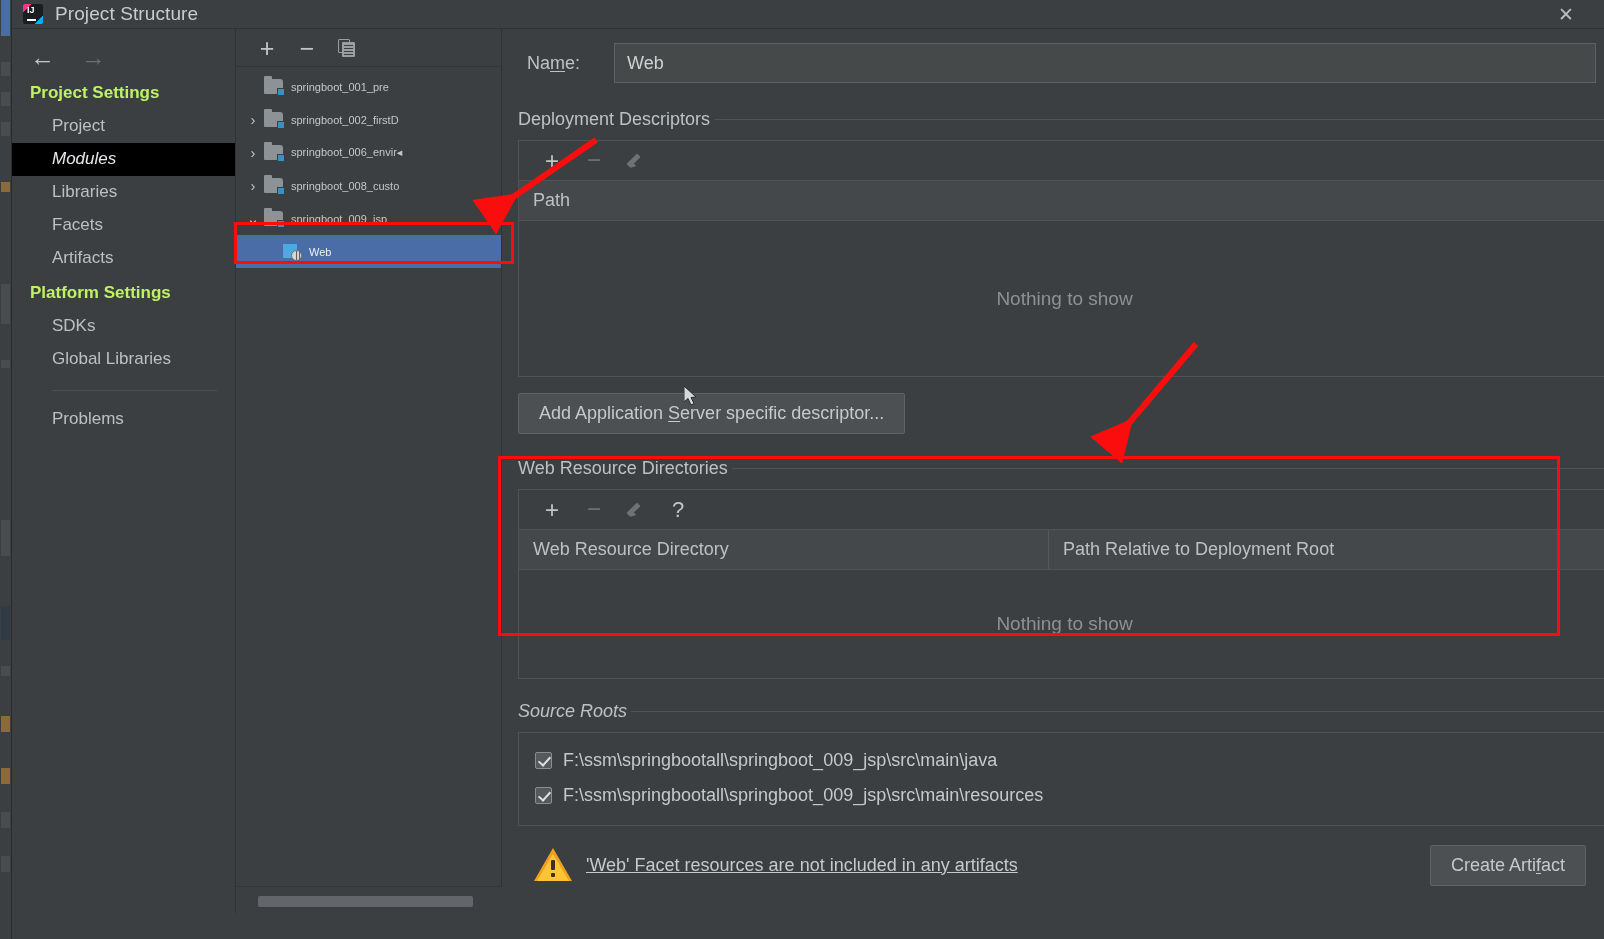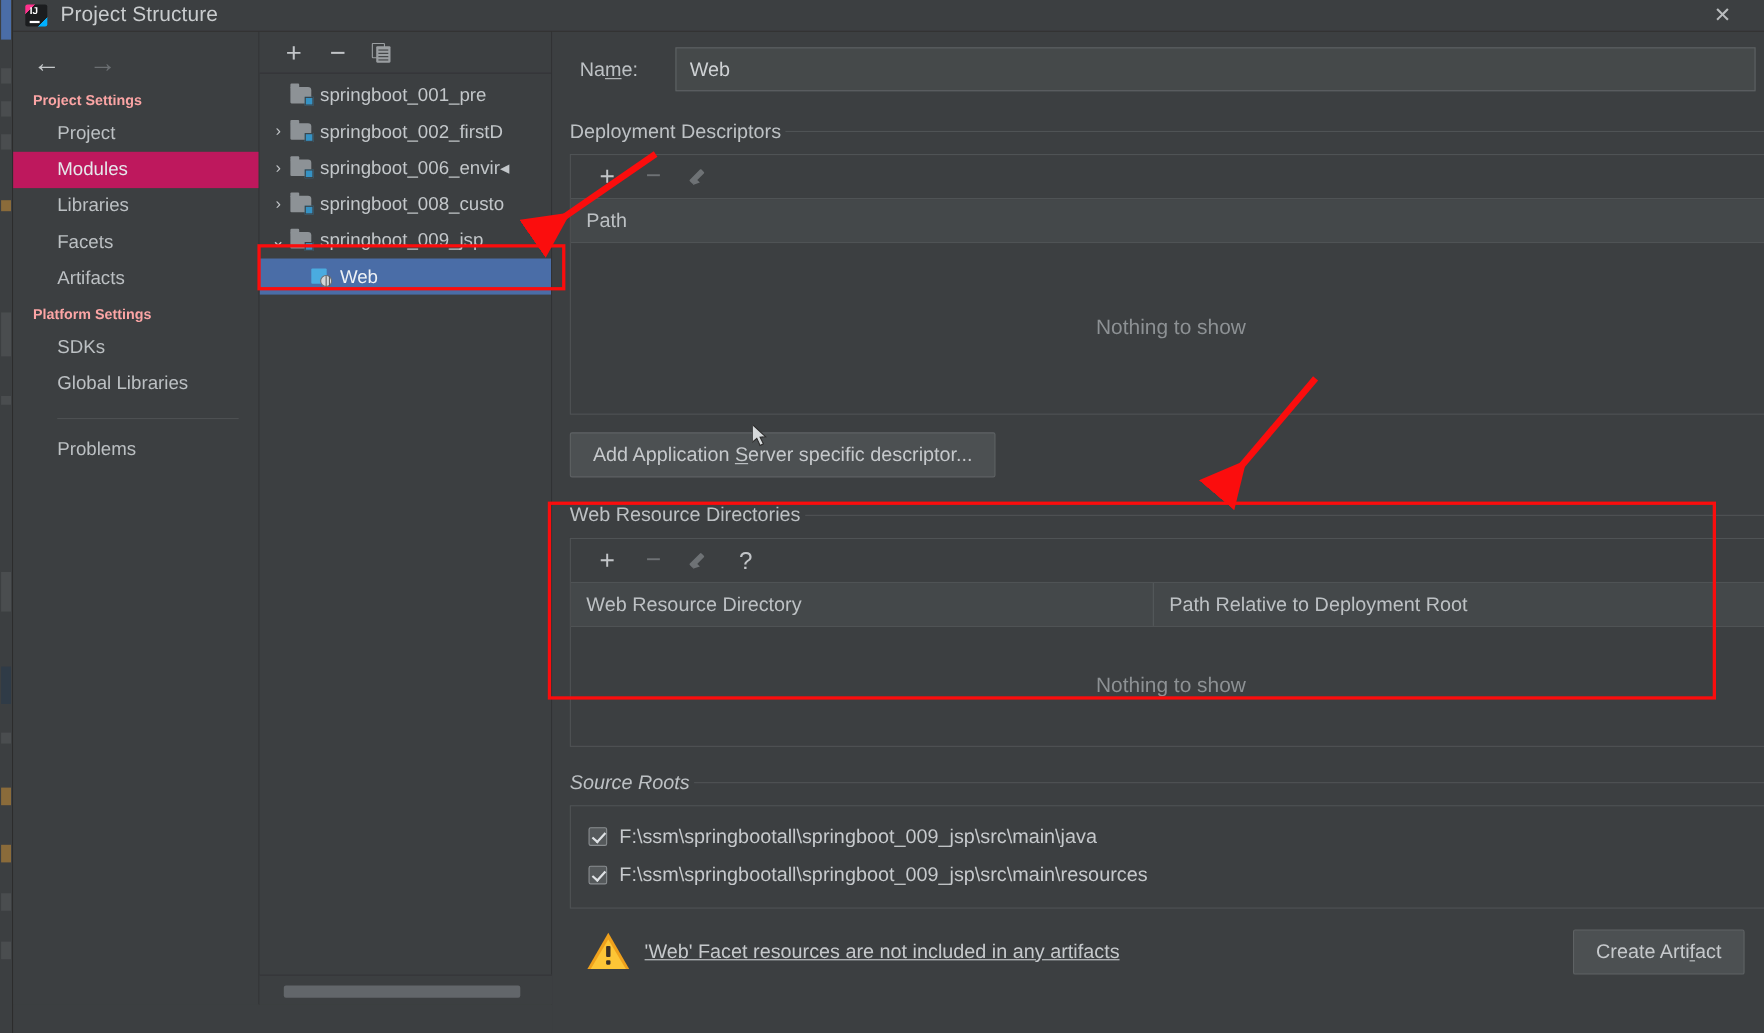--- a/index.html
+++ b/index.html
@@ -78,31 +78,31 @@
   .nav-arrows {
     display: flex; align-items: center; gap: 26px;
     padding: 10px 0 0 18px; height: 46px;
   }
   .nav-arrow {
     font-size: 25px; line-height: 1; color: #c4c7c9; cursor: default;
     user-select: none;
   }
   .nav-arrow.disabled { color: #6b6f72; }
   .nav-group-title {
-    font-size: 13px; font-weight: bold; color: #fca5a5;
+    font-size: 17px; font-weight: bold; color: #bef264;
     padding: 8px 0 7px 18px;
   }
   .nav-item {
     font-size: 17px; color: #bcc0c3;
     padding: 6px 0 7px 40px;
     cursor: default;
     white-space: nowrap;
   }
   .nav-item.selected {
-    background: #be185d; color: #e6e9ec;
+    background: #000000; color: #e6e9ec; font-style: italic;
   }
   .nav-sep {
     margin: 14px 18px 12px 40px; height: 1px; background: #4d5052;
   }
 
   
   .tree-panel {
     position: absolute; left: 224px; top: 0; width: 266px; height: 884px;
     background: #3c3f41;
     border-right: 1px solid #2f3133;
@@ -170,21 +170,21 @@
   }
   .web-icon .globe {
     position: absolute; right: 0px; bottom: -1px; width: 11px; height: 11px;
     border-radius: 50%; background: #d3d6d8; border: 1px solid #6a6d70;
   }
   .web-icon .globe::after {
     content: ""; position: absolute; left: 4px; top: 0px;
     width: 2px; height: 9px; border-left: 1px solid #5d6063;
     border-right: 1px solid #5d6063;
   }
-  .tree-label { font-size: 17px; color: #c3c7ca; }
+  .tree-label { font-size: 11px; color: #c3c7ca; }
   .tree-row.selected .tree-label { color: #eef1f4; }
 
   .hscroll-track {
     position: absolute; left: 0; bottom: 0; width: 266px; height: 27px;
     background: #3c3f41; border-top: 1px solid #343638;
   }
   .hscroll-thumb {
     position: absolute; left: 22px; top: 9px; width: 215px; height: 11px;
     background: #62666a; border-radius: 2px;
   }

